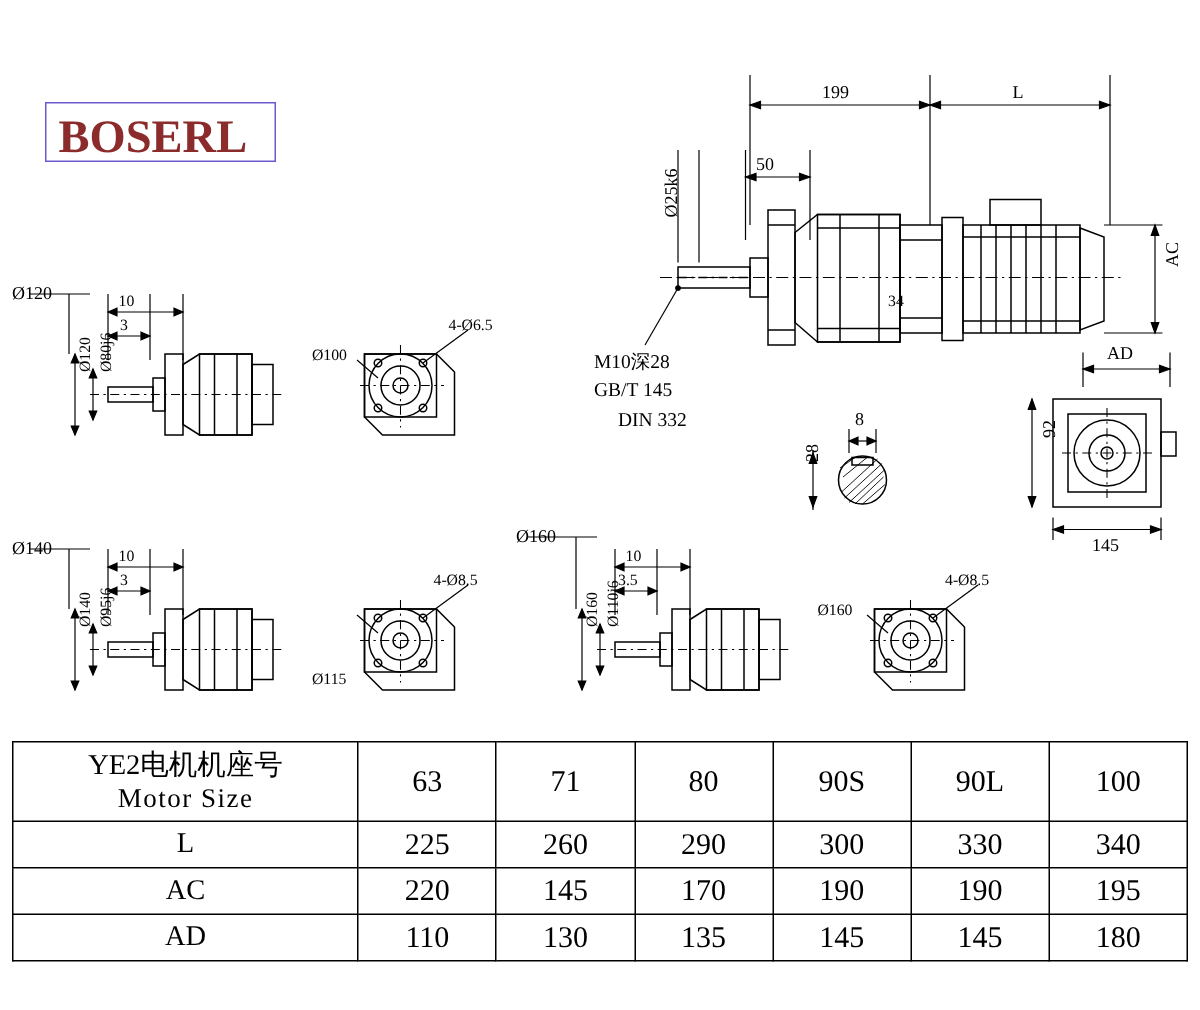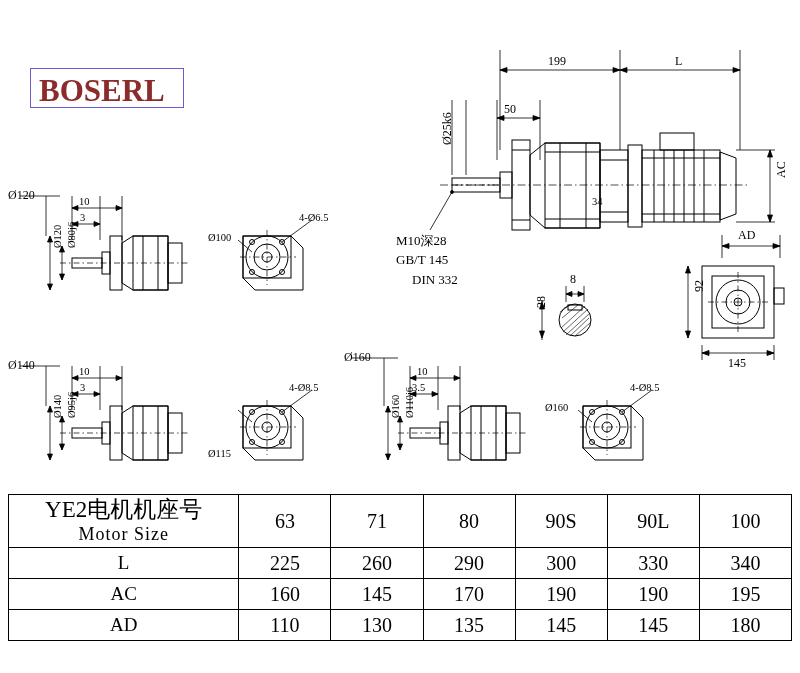--- a/index.html
+++ b/index.html
@@ -82,21 +82,21 @@
     text-align: center;
     font-size: 19px;
     height: 30px;
     padding: 0;
   }
   .spec-table td.head {
     width: 232px;
     font-size: 19px;
     line-height: 1.15;
   }
-  .spec-table td.head .cn { font-size: 23px; }
+  .spec-table td.head .cn { font-size: 19px; }
   .spec-table td.head .en { font-size: 18px; letter-spacing: 1px; }
   .spec-table tr.first td { height: 52px; }
   .spec-table td.val { width: 92px; font-size: 20px; }
 </style>
 </head>
 <body>
 
 <div class="page">
 
 
@@ -436,21 +436,21 @@
         <td class="head">L</td>
         <td class="val">225</td>
         <td class="val">260</td>
         <td class="val">290</td>
         <td class="val">300</td>
         <td class="val">330</td>
         <td class="val">340</td>
       </tr>
       <tr>
         <td class="head">AC</td>
-        <td class="val">160</td>
+        <td class="val">220</td>
         <td class="val">145</td>
         <td class="val">170</td>
         <td class="val">190</td>
         <td class="val">190</td>
         <td class="val">195</td>
       </tr>
       <tr>
         <td class="head">AD</td>
         <td class="val">110</td>
         <td class="val">130</td>

